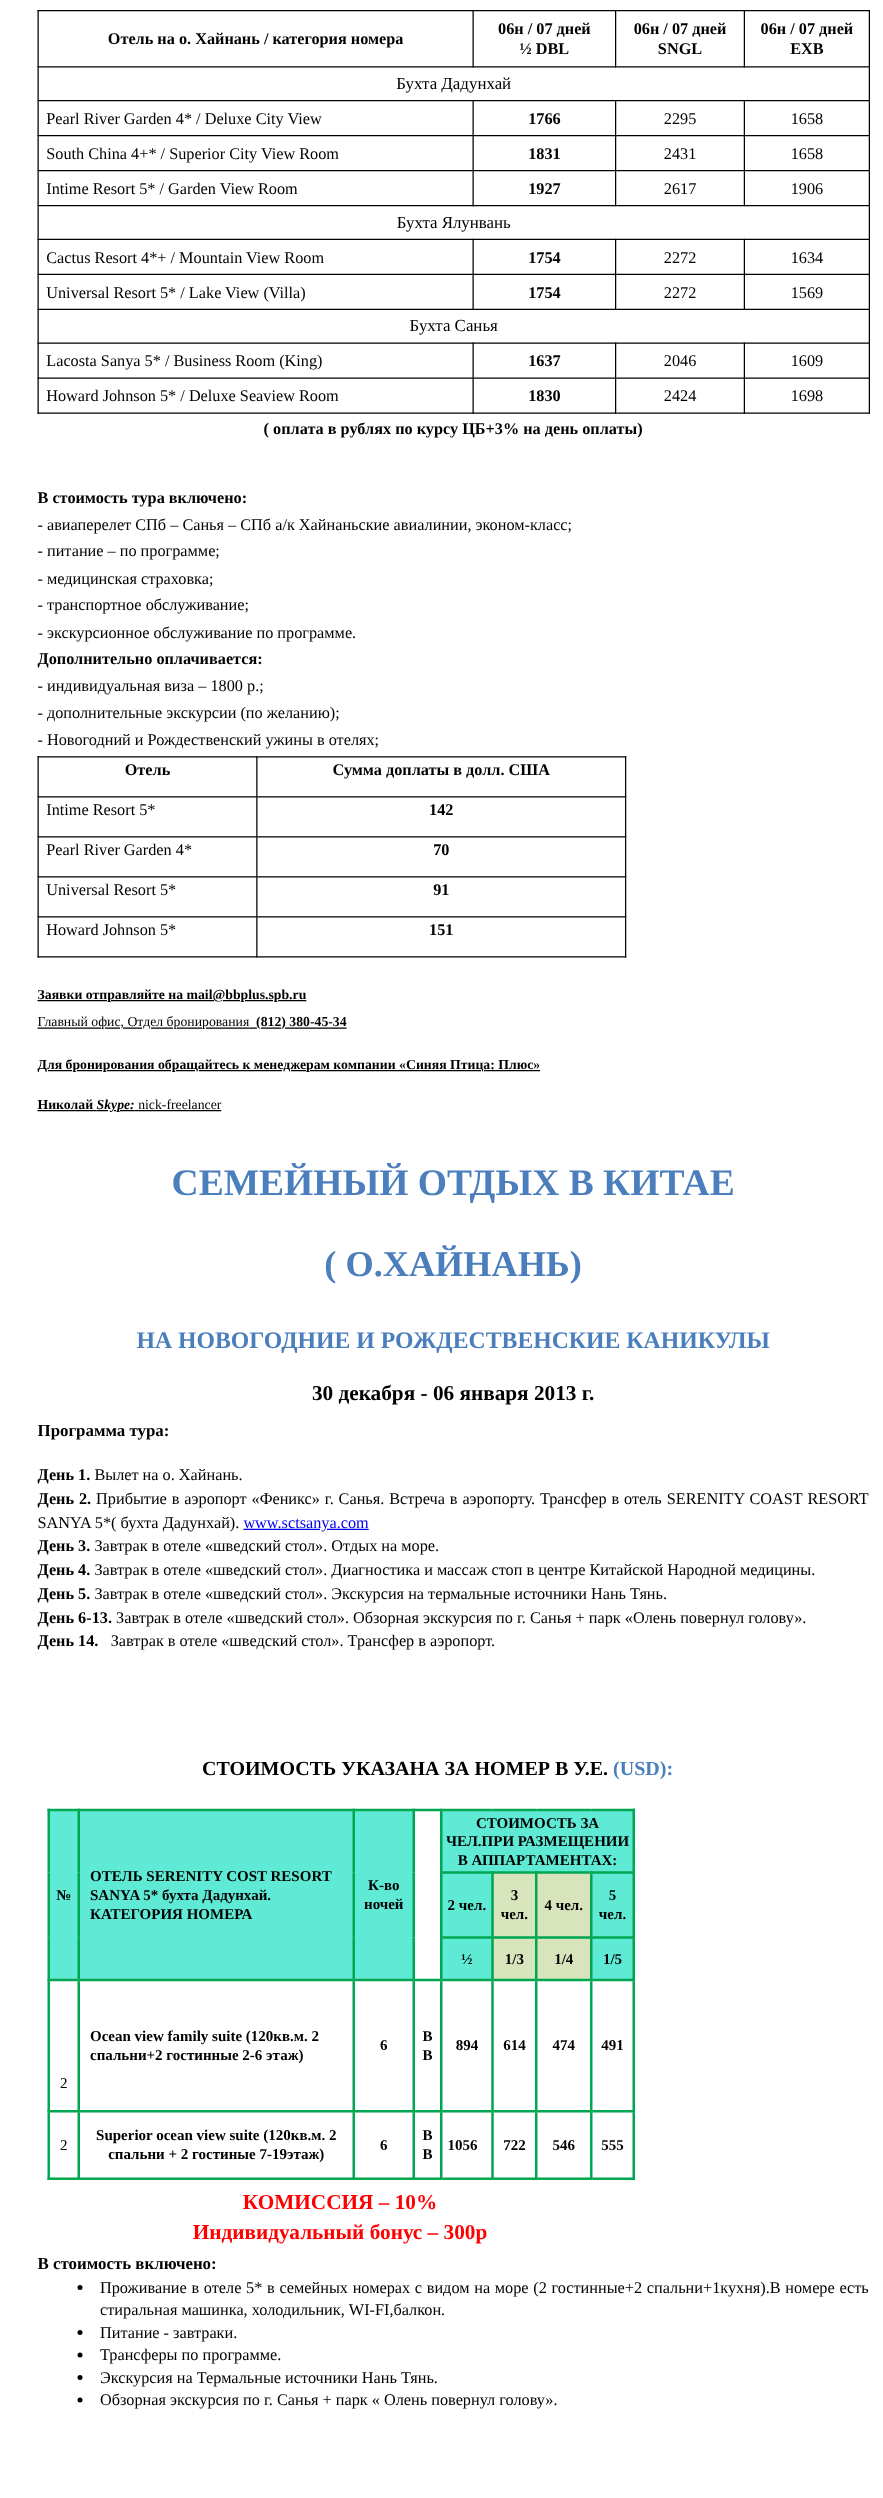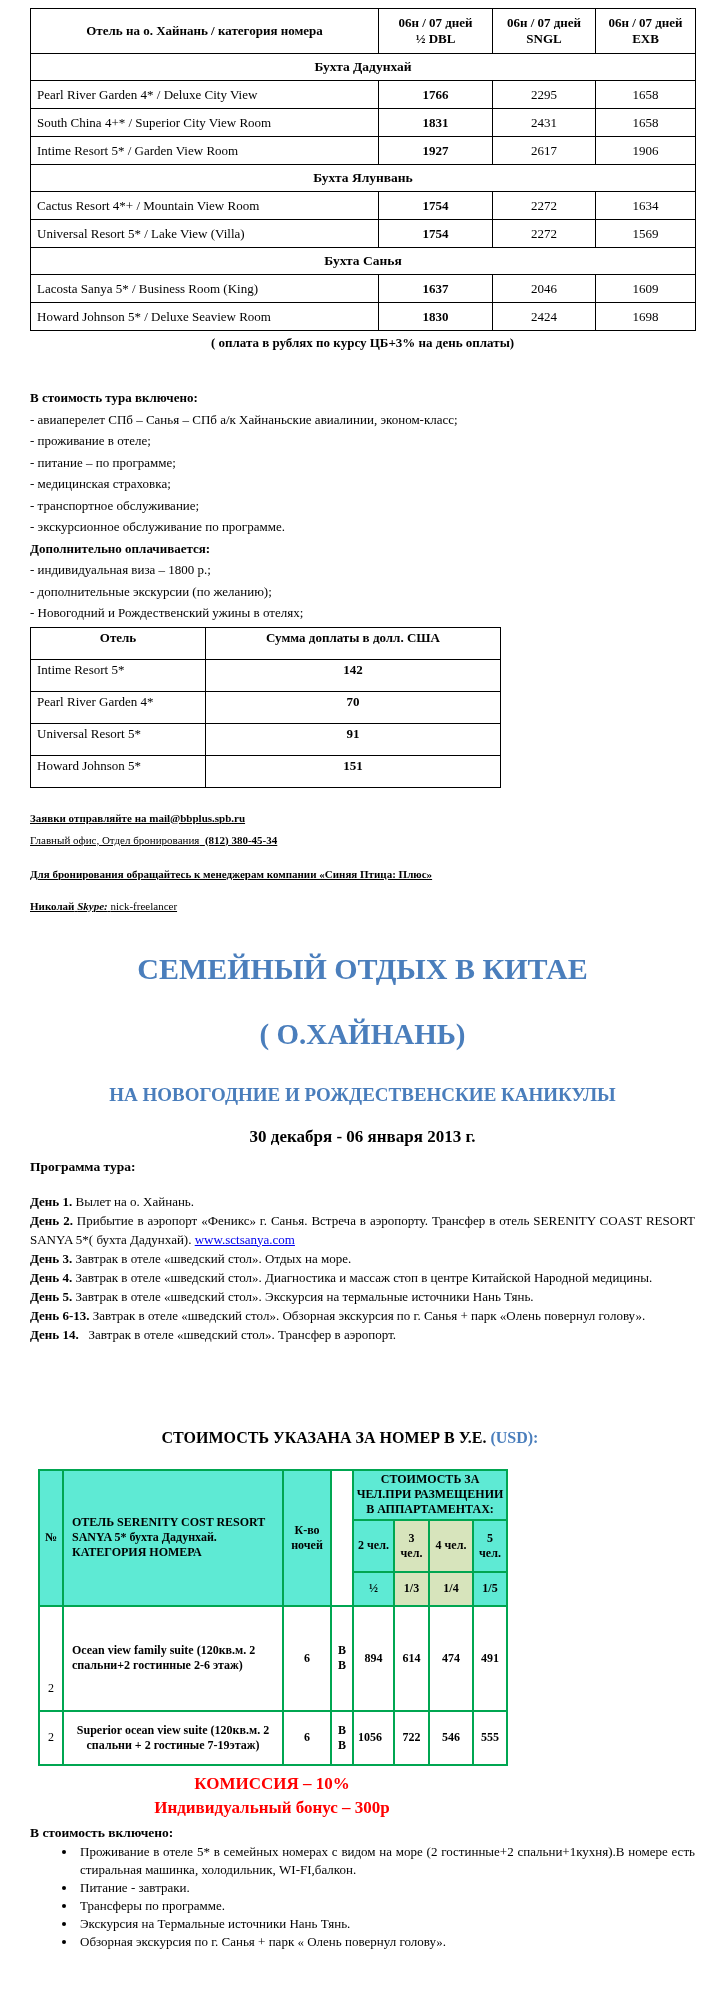--- a/index.html
+++ b/index.html
@@ -8,21 +8,21 @@
   .b { font-weight:bold; }
   .i { font-style:italic; }
 
   
   .top-note { font-size:13px; font-weight:bold; margin:0 0 5px 0; }
 
   
   table.t1 { border-collapse:collapse; width:665px; font-size:13px; table-layout:fixed; }
   .t1 th, .t1 td { border:1px solid #000; padding:1px 6px; }
   .t1 th { font-weight:bold; text-align:center; height:42px; }
-  .t1 td.section { text-align:center; font-weight:bold; font-size:13.5px; height:24px; }
+  .t1 td.section { text-align:center; font-weight:normal; font-size:13.5px; height:24px; }
   .t1 td.name { text-align:left; height:25px; }
   .t1 td.num { text-align:center; }
   .t1 td.bold { font-weight:bold; }
 
   .pay-note { width:665px; text-align:center; font-weight:bold; font-size:13px; margin:4px 0 0 0; }
 
   .h-block { font-size:13.5px; font-weight:bold; margin:0; }
   .plainlist p { margin:0; font-size:13px; line-height:21.5px; }
   .mt-incl { margin-top:36px; }
   .mt-extra { margin-top:0; }
@@ -165,21 +165,20 @@
       <td class="num">1698</td>
     </tr>
   </tbody>
     </table>
 
   <p class="pay-note">( оплата в рублях по курсу ЦБ+3% на день оплаты)</p>
 
   <div class="plainlist mt-incl">
     <p class="h-block">В стоимость тура включено:</p>
     <p>- авиаперелет СПб – Санья – СПб а/к Хайнаньские авиалинии, эконом-класс;</p>
-    <p>- проживание в отеле;</p>
     <p>- питание – по программе;</p>
     <p>- медицинская страховка;</p>
     <p>- транспортное обслуживание;</p>
     <p>- экскурсионное обслуживание по программе.</p>
   </div>
 
   <div class="plainlist mt-extra">
     <p class="h-block">Дополнительно оплачивается:</p>
     <p>- индивидуальная виза – 1800 р.;</p>
     <p>- дополнительные экскурсии (по желанию);</p>

